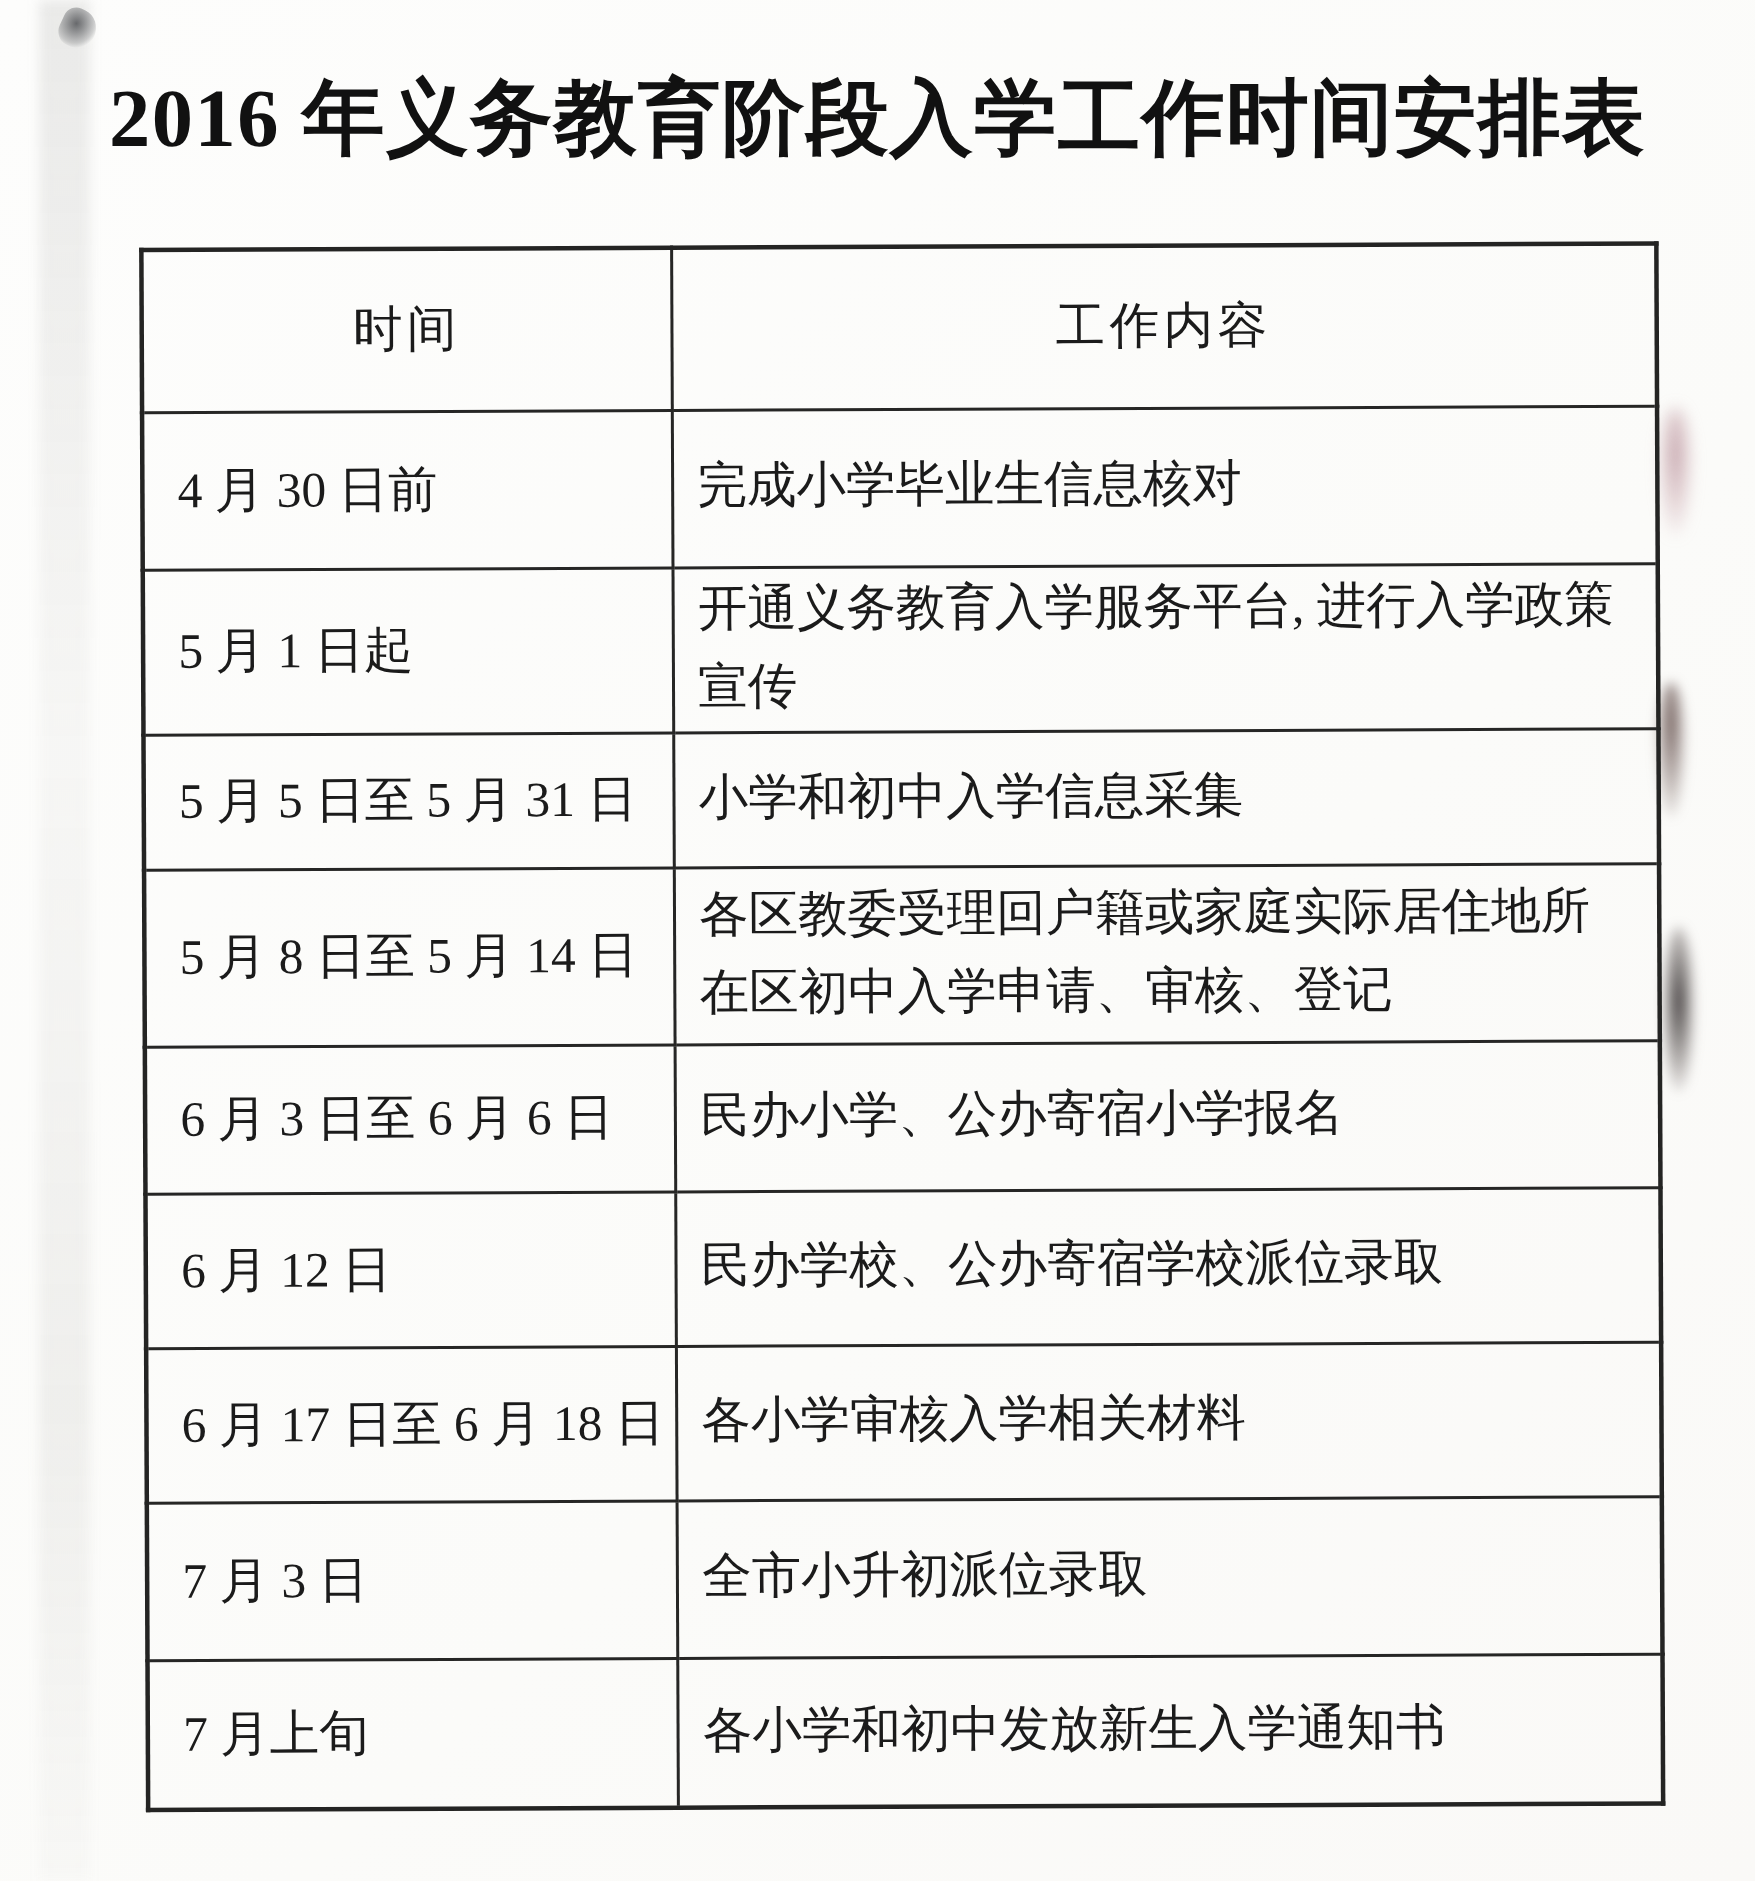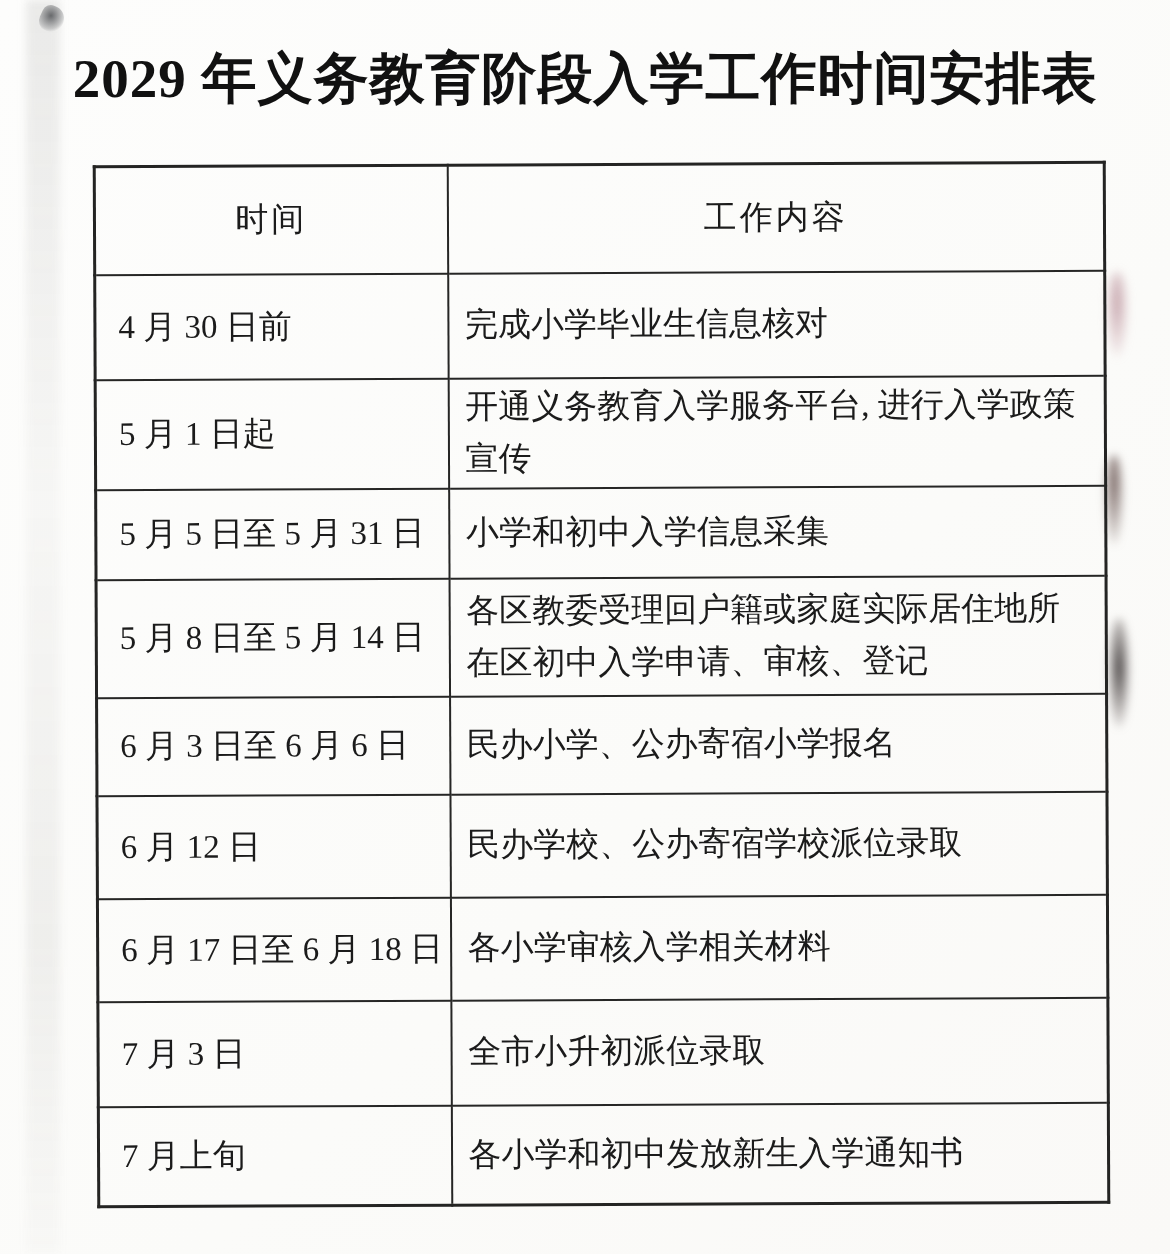--- a/index.html
+++ b/index.html
@@ -118,21 +118,21 @@
 <body>
 
 <div class="page">
 
   <div class="artifact streak"></div>
   <div class="artifact speck"></div>
   <div class="artifact smudge-pink"></div>
   <div class="artifact smudge-dark1"></div>
   <div class="artifact smudge-dark2"></div>
 
-  <h1 class="doc-title">2029 年义务教育阶段入学工作时间安排表</h1>
+  <h1 class="doc-title">2016 年义务教育阶段入学工作时间安排表</h1>
 
   <table class="schedule">
     <colgroup>
       <col class="c-time">
       <col class="c-content">
     </colgroup>
     <thead>
       <tr>
         <th class="h-time">时间</th>
         <th class="h-content">工作内容</th>

